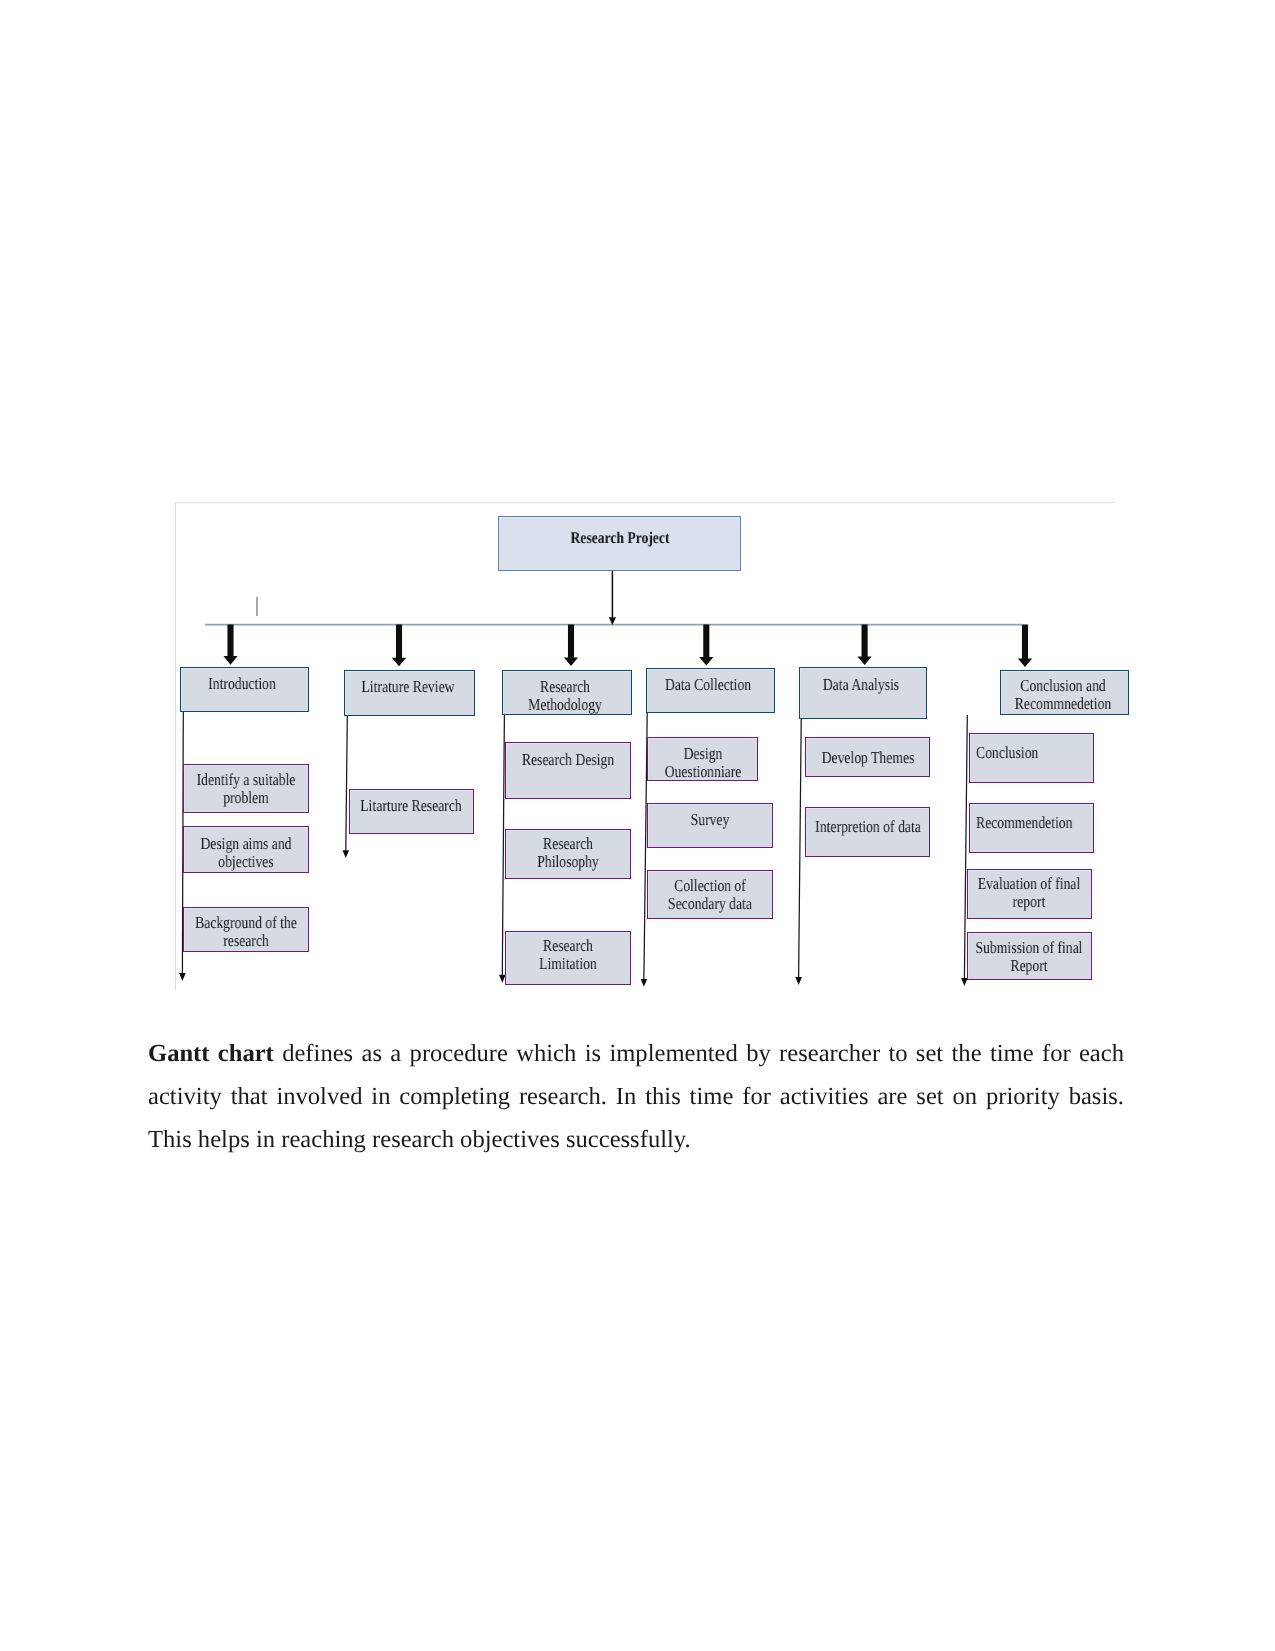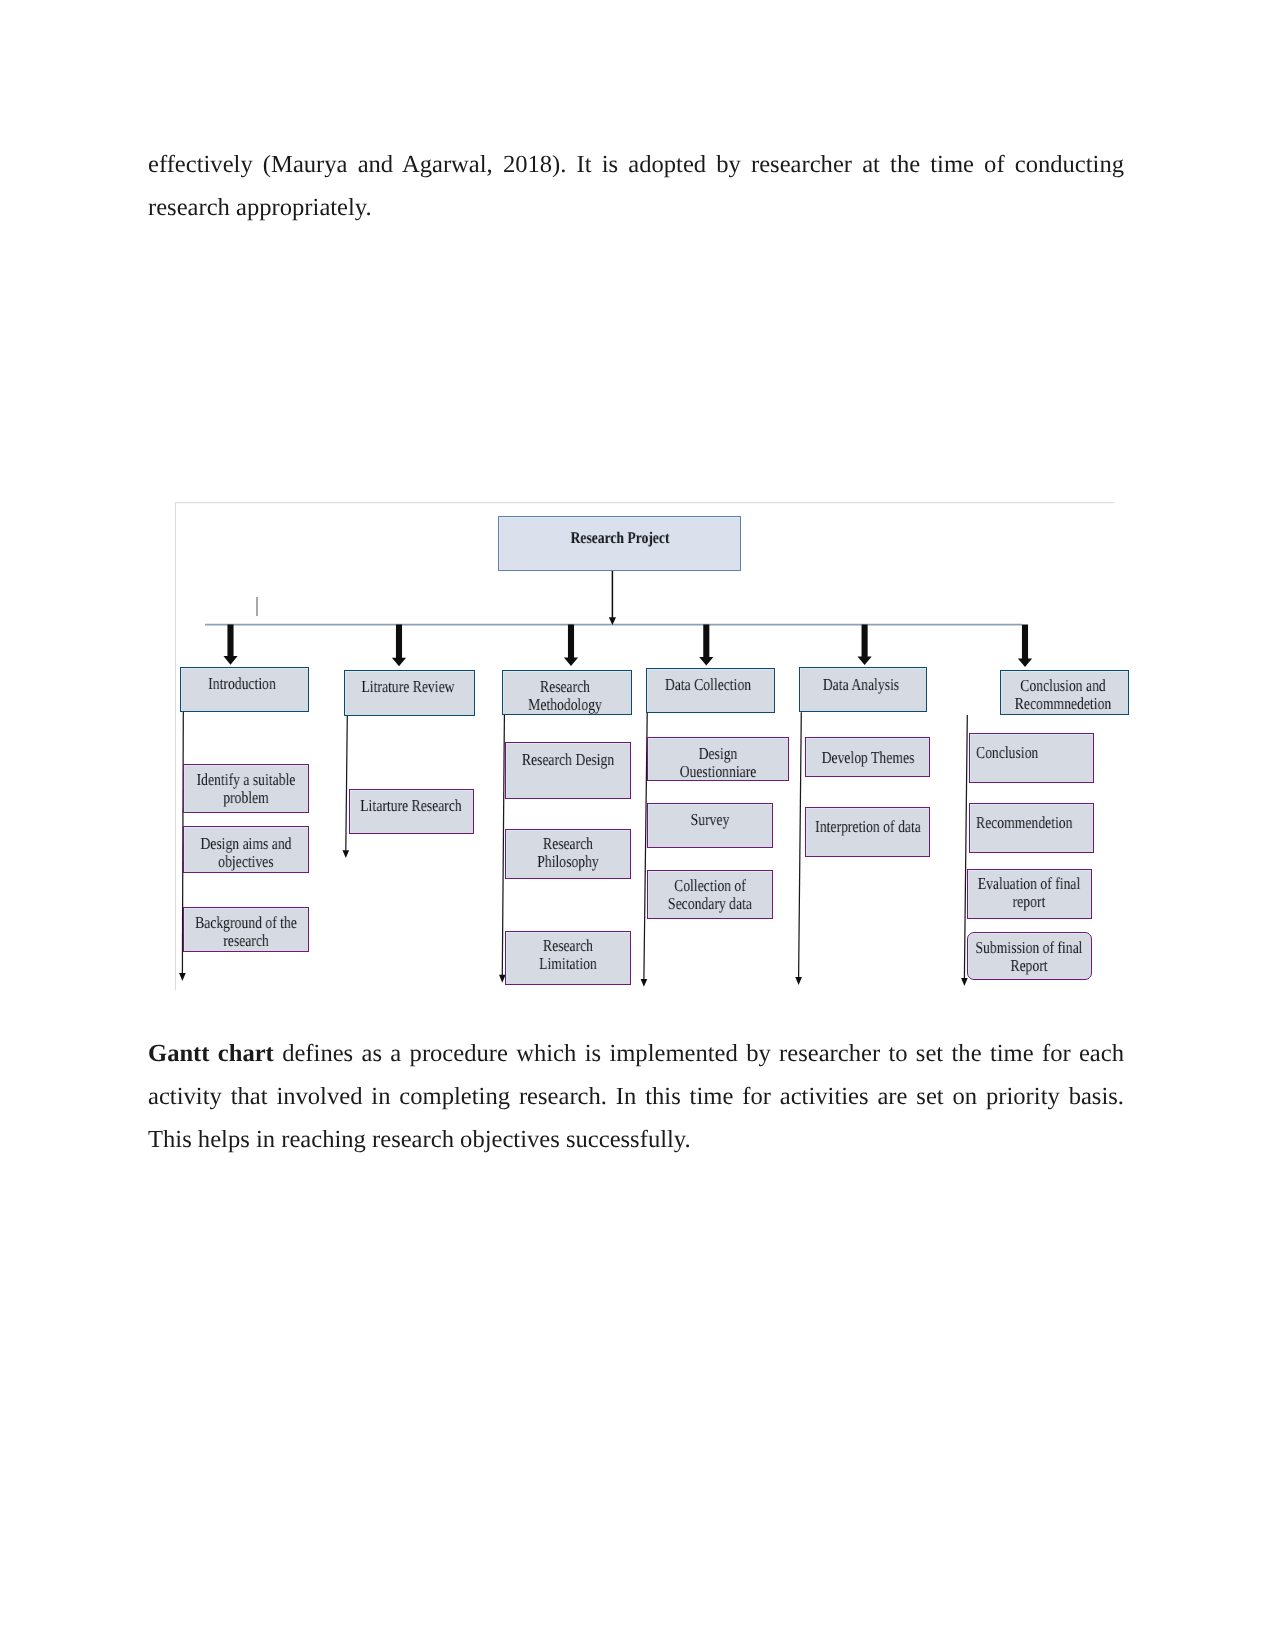--- a/index.html
+++ b/index.html
@@ -27,21 +27,20 @@
   .node.root{border-color:#5f83a8;background:#dae1ed;}
   .node.root > span{font-weight:bold;font-size:16.4px;transform:translateX(-50%) scaleX(0.83);will-change:transform;}
   .node.top{border:1px solid #0c4a6e;}
 
 </style>
 </head>
 <body>
 
 <div class="page">
 
-  <p class="para" style="left:148px;top:144px;width:976px;margin:0;">effectively (Maurya and Agarwal, 2018). It is adopted by researcher at the time of conducting research appropriately.</p>
 
   <div class="diagram">
     <svg class="dg" width="1275" height="1651" viewBox="0 0 1275 1651">
         <path d="M175.4 990.2 L175.4 502.7 L1114.5 502.7" fill="none" stroke="#d9d9d9" stroke-width="1"></path>
         <line x1="205" y1="624.6" x2="1022" y2="624.6" stroke="#8ba1b5" stroke-width="1.7"></line>
         <path d="M612.4 570.5 L612.4 617.8" stroke="#0d0d0d" stroke-width="1.5" fill="none"></path>
         <path d="M608.8 617.3 L616 617.3 L612.4 624.9 Z" fill="#0d0d0d"></path>
         <line x1="257" y1="597" x2="257" y2="616" stroke="#636363" stroke-width="1.1"></line>
         <path d="M227.45 624.6 L233.55 624.6 L233.55 656.1 L237.6 656.1 L230.5 664.7 L223.4 656.1 L227.45 656.1 Z" fill="#0d0d0d"></path>
         <path d="M183.3 712 L182.4 973.5" stroke="#1a1a1a" stroke-width="1.25" fill="none"></path>
@@ -92,51 +91,51 @@
         </div>
         <div class="node " style="left: 505.3px; top: 828.9px; width: 125.6px; height: 50.6px;">
           <span style="top: 4.8px; width: 134.969px;">Research Philosophy</span>
         </div>
         <div class="node " style="left: 505.3px; top: 930.6px; width: 125.6px; height: 54.2px;">
           <span style="top: 5.6px; width: 134.969px;">Research Limitation</span>
         </div>
         <div class="node top" style="left: 645.5px; top: 667.9px; width: 129.2px; height: 45px;">
           <span style="top: 7.3px; width: 157.055px; margin-left: -2.4px;">Data Collection</span>
         </div>
-        <div class="node " style="left: 647.4px; top: 737.4px; width: 142px; height: 43.9px;">
+        <div class="node " style="left: 647.4px; top: 737.4px; width: 111px; height: 43.9px;">
           <span style="top: 6.7px; width: 134.969px;">Design Ouestionniare</span>
         </div>
         <div class="node " style="left: 647.4px; top: 803.3px; width: 126px; height: 44.8px;">
           <span style="top: 7px; width: 152.147px;">Survey</span>
         </div>
         <div class="node " style="left: 647.4px; top: 869.9px; width: 126px; height: 49.3px;">
           <span style="top: 5.8px; width: 152.147px;">Collection of Secondary data</span>
         </div>
-        <div class="node top" style="left: 798.6px; top: 667.3px; width: 128.8px; height: 45px;">
+        <div class="node top" style="left: 798.6px; top: 667.3px; width: 128.8px; height: 52px;">
           <span style="top: 7.3px; width: 154.601px; margin-left: -1.6px;">Data Analysis</span>
         </div>
         <div class="node " style="left: 804.8px; top: 737px; width: 125.6px; height: 40px;">
           <span style="top: 10.7px; width: 152.147px;">Develop Themes</span>
         </div>
         <div class="node " style="left: 804.8px; top: 806.7px; width: 125.6px; height: 50.2px;">
           <span style="top: 10.7px; width: 152.147px;">Interpretion of data</span>
         </div>
         <div class="node top" style="left: 966.3px; top: 670.1px; width: 129.2px; height: 45px; margin-left: 34px;">
           <span style="top: 5.7px; width: 134.969px; margin-left: -2px;">Conclusion and Recommnedetion</span>
         </div>
         <div class="node " style="left: 968.6px; top: 732.5px; width: 125.6px; height: 50.7px;">
           <span style="top: 10.3px; width: 152.147px; text-align: left; left: 6px; transform: scaleX(0.815); transform-origin: left top;">Conclusion</span>
         </div>
         <div class="node " style="left: 968.6px; top: 803px; width: 125.2px; height: 50.3px;">
           <span style="top: 10.3px; width: 152.147px; text-align: left; left: 6px; transform: scaleX(0.815); transform-origin: left top;">Recommendetion</span>
         </div>
         <div class="node " style="left: 966.5px; top: 869px; width: 125.7px; height: 49.6px;">
           <span style="top: 5.4px; width: 152.147px;">Evaluation of final report</span>
         </div>
-        <div class="node " style="left: 966.5px; top: 931.5px; width: 125.7px; height: 48.4px; border-radius: 7px;">
+        <div class="node " style="left: 966.5px; top: 931.5px; width: 125.7px; height: 48.4px;">
           <span style="top: 6px; width: 152.147px;">Submission of final Report</span>
         </div>
       </div>
   </div>
 
   <p class="para" style="left:148px;top:1033px;width:976px;margin:0;">
     <span class="lead">Gantt chart</span><span> defines as a procedure which is implemented by researcher to set the time for each activity that involved in completing research. In this time for activities are set on priority basis. This helps in reaching research objectives successfully.</span>
   </p>
 
 </div>

